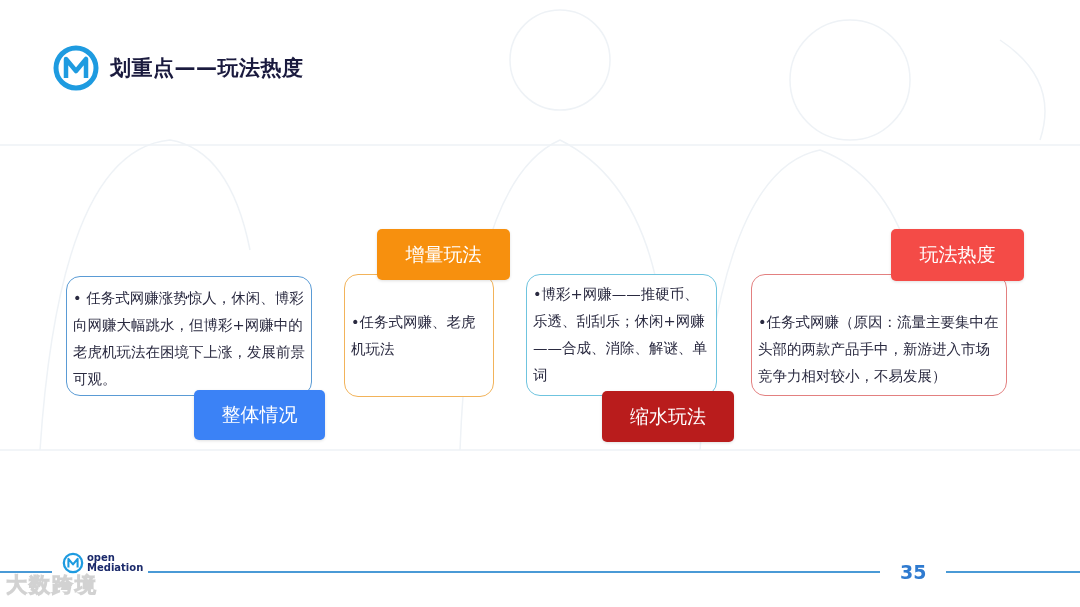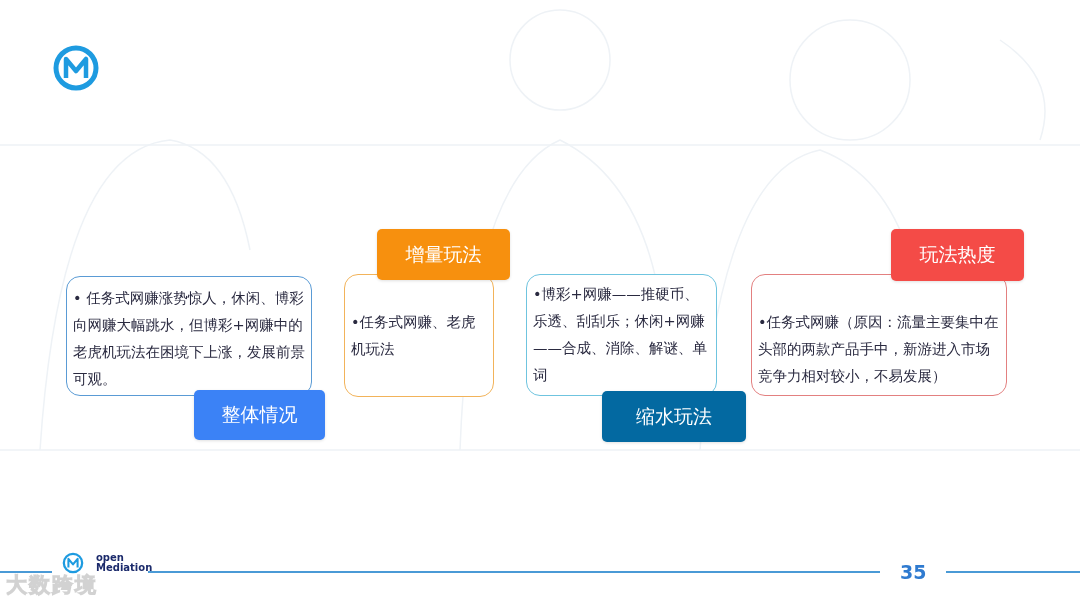--- a/index.html
+++ b/index.html
@@ -18,29 +18,29 @@
   .box-text { font-size: 14.5px; line-height: 27px; color: #2a2a40; }
   .tag { position: absolute; border-radius: 5px; color: #ffffff; font-size: 19px; display: flex; align-items: center; justify-content: center; box-shadow: 0 1px 3px rgba(0,0,0,0.12); }
 
   #box-overall { left: 66px; top: 276px; width: 246px; height: 120px; border-color: #5a9bd5; padding: 8px 6px 6px 6px; }
   #tag-overall { left: 194px; top: 390px; width: 131px; height: 50px; background: #3b82f6; }
 
   #box-incr { left: 344px; top: 274px; width: 150px; height: 123px; border-color: #f2b35a; padding: 34px 4px 4px 6px; }
   #tag-incr { left: 377px; top: 229px; width: 133px; height: 51px; background: #f7900e; }
 
   #box-shrink { left: 526px; top: 274px; width: 191px; height: 122px; border-color: #6fc4df; padding: 6px 8px 4px 6px; }
-  #tag-shrink { left: 602px; top: 391px; width: 144px; height: 51px; background: #0369a1; font-family: Liberation Mono, monospace; }
+  #tag-shrink { left: 602px; top: 391px; width: 132px; height: 51px; background: #b91c1c; font-family: Liberation Mono, monospace; }
 
   #box-comp { left: 751px; top: 274px; width: 256px; height: 122px; border-color: #e38080; padding: 34px 4px 0 6px; }
   #tag-comp { left: 891px; top: 229px; width: 133px; height: 52px; background: #f44b47; }
 
   
   .footer-line { position: absolute; height: 2px; background: #4a9ad6; top: 571px; }
   .footer-logo { position: absolute; left: 62px; top: 552px; display: flex; align-items: center; }
-  .footer-logo-text { margin-left: 12px; font-size: 10px; line-height: 10px; font-weight: bold; color: #1b2a6b; }
+  .footer-logo-text { margin-left: 3px; font-size: 10px; line-height: 10px; font-weight: bold; color: #1b2a6b; }
   .page-num { position: absolute; left: 900px; top: 561px; font-size: 19px; font-weight: bold; color: #2f7bd0; }
   .watermark { position: absolute; left: 6px; top: 571px; font-size: 21px; color: rgba(210,210,210,0.9); letter-spacing: 2px; font-weight: bold; -webkit-text-stroke: 1px rgba(180,180,180,0.6); color: rgba(255,255,255,0.6); }
 </style>
 </head>
 <body>
 
 <svg class="bg-deco" width="1080" height="607" viewBox="0 0 1080 607">
   <g fill="none" stroke="#eef2f6" stroke-width="1.5">
     <line x1="0" y1="145" x2="1080" y2="145"></line>
     <line x1="0" y1="450" x2="1080" y2="450"></line>
@@ -51,20 +51,21 @@
     <circle cx="560" cy="60" r="50"></circle>
     <circle cx="850" cy="80" r="60"></circle>
   </g>
 </svg>
 
 <div class="header">
   <svg class="logo" viewBox="0 0 48 48">
     <circle cx="24" cy="24" r="20" fill="none" stroke="#1e9be0" stroke-width="5"></circle>
     <path d="M14 34 L14 15 L24 27 L34 15 L34 34" fill="none" stroke="#1e9be0" stroke-width="4.5" stroke-linejoin="round"></path>
   </svg>
+  <div class="title">划重点——玩法热度</div>
 </div>
 
 <div class="box" id="box-overall">
   <div class="box-text">• 任务式网赚涨势惊人，休闲、博彩向网赚大幅跳水，但博彩+网赚中的老虎机玩法在困境下上涨，发展前景可观。</div>
 </div>
 <div class="tag" id="tag-overall">整体情况</div>
 
 <div class="box" id="box-incr">
   <div class="box-text">•任务式网赚、老虎机玩法</div>
 </div>

